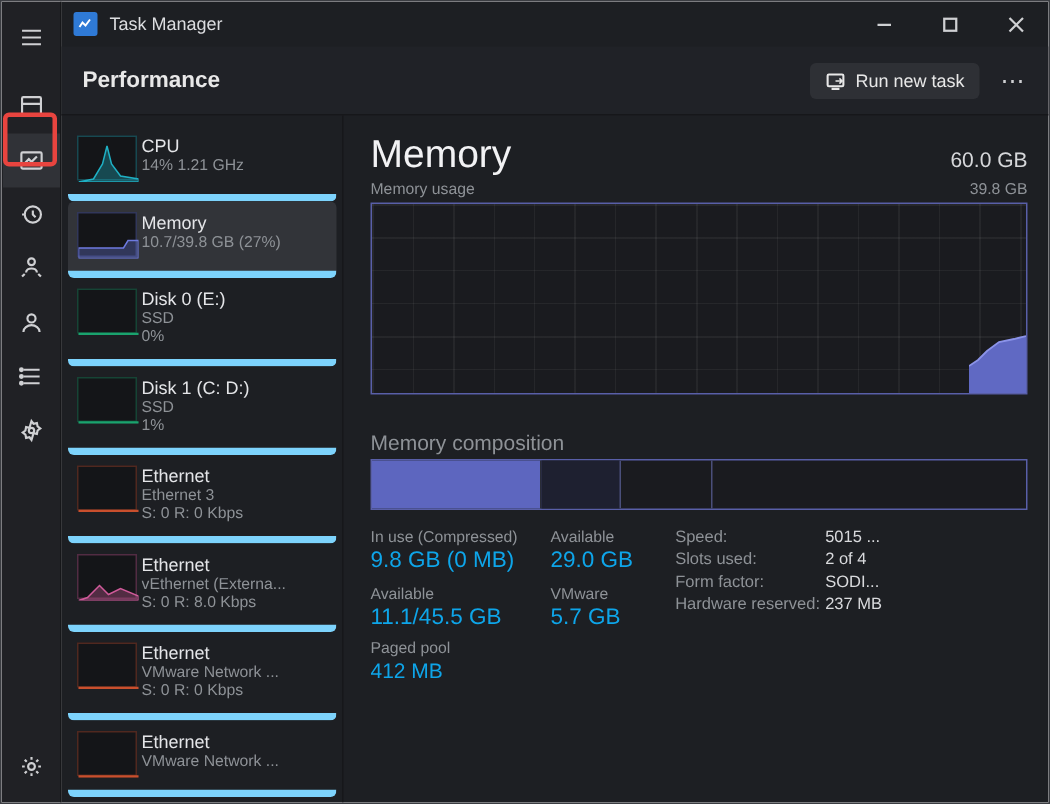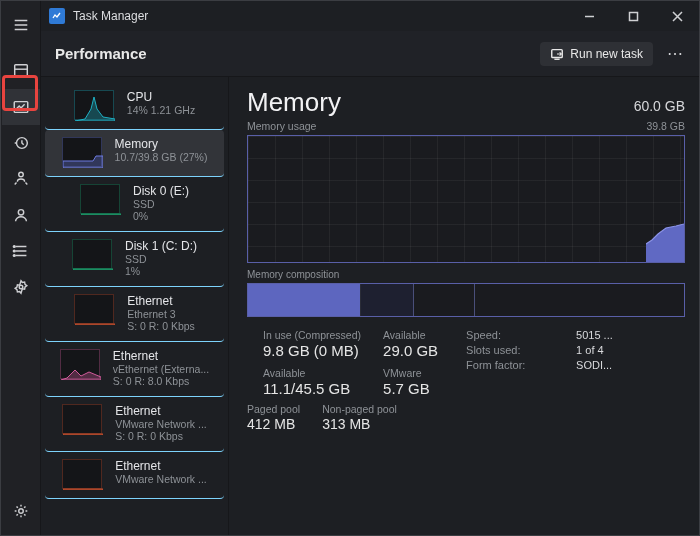--- a/index.html
+++ b/index.html
@@ -101,26 +101,25 @@
   
   .sidelist{
     width:188px;
     overflow-y:auto;
     padding:6px 4px;
     border-right:1px solid #16171a;
   }
   .sidelist::-webkit-scrollbar{width:6px}
   .sidelist::-webkit-scrollbar-thumb{background:#3d3f44;border-radius:3px}
   .item{
-    display:flex; gap:13px;
+    display:flex; gap:3px;
     padding:7px 6px 9px 6px;
     border-radius:4px;
     cursor:pointer;
-    border-bottom:1px solid #7dd3fc;
-    justify-content:center;
+    border-bottom:5px solid #7dd3fc;
   }
   .item.selected{background:var(--hover)}
   .thumb{
     width:40px;height:30px; position:relative;
     border:1px solid #3d3f44;
     background:#141518;
     flex-shrink:0;
   }
   .item .txt{display:flex;flex-direction:column;min-width:0}
   .item .name{font-size:12px;color:#e4e5e8;white-space:nowrap;overflow:hidden;text-overflow:ellipsis}
@@ -146,39 +145,38 @@
     background:
       repeating-linear-gradient(to right, rgba(255,255,255,0.05) 0 1px, transparent 1px 27px),
       repeating-linear-gradient(to bottom, rgba(255,255,255,0.05) 0 1px, transparent 1px 22px),
       #1a1b1f;
     overflow:hidden;
   }
   .memfill{
     position:absolute; right:0; bottom:0;
     width:38px;
   }
-  .complabel{font-size:10px;color:var(--muted);margin-top:6px}
+  .complabel{font-size:14px;color:var(--muted);margin-top:24px}
   .compbar{
     height:34px;
     border:1px solid #595fa8;
     margin-top:3px;
     display:flex;
     background:#1a1b1f;
   }
   .compseg{height:100%}
   .stats{
     margin-top:12px;
     display:flex; gap:22px;
     font-size:11px;
-    margin-left:16px;
   }
   .col{display:flex;flex-direction:column;gap:8px}
   .stat .lab{color:var(--muted);font-size:10.5px}
-  .stat .val{color:#e5e5e5;font-size:15px;margin-top:1px}
-  .kv{display:flex;gap:10px;font-size:11px;color:var(--muted)}
+  .stat .val{color:#0ea5e9;font-size:15px;margin-top:1px}
+  .kv{display:flex;font-size:11px;color:var(--muted)}
   .kv .k{min-width:100px}
   .kv .v{color:#d9dadd}
   .rowsmall{display:flex;gap:22px;margin-top:6px}
   .rowsmall .stat .val{font-size:14px}
 </style>
 </head>
 <body>
 
 <div class="rail">
   <div class="railbtn">
@@ -413,33 +411,33 @@
               <div class="val">5.7 GB</div>
             </div>
         </div>
         <div class="col" style="gap:3px;margin-left:6px">
           <div class="kv">
               <span class="k">Speed:</span>
               <span class="v">5015 ...</span>
             </div>
           <div class="kv">
               <span class="k">Slots used:</span>
-              <span class="v">1 of 4</span>
+              <span class="v">2 of 4</span>
             </div>
           <div class="kv">
               <span class="k">Form factor:</span>
               <span class="v">SODI...</span>
+            </div>
+          <div class="kv">
+              <span class="k">Hardware reserved:</span>
+              <span class="v">237 MB</span>
             </div>
         </div>
       </div>
       <div class="rowsmall">
         <div class="stat">
             <div class="lab">Paged pool</div>
             <div class="val">412 MB</div>
           </div>
-        <div class="stat">
-            <div class="lab">Non-paged pool</div>
-            <div class="val">313 MB</div>
-          </div>
       </div>
     </div>
   </div>
 </div>
 
 </body></html>

